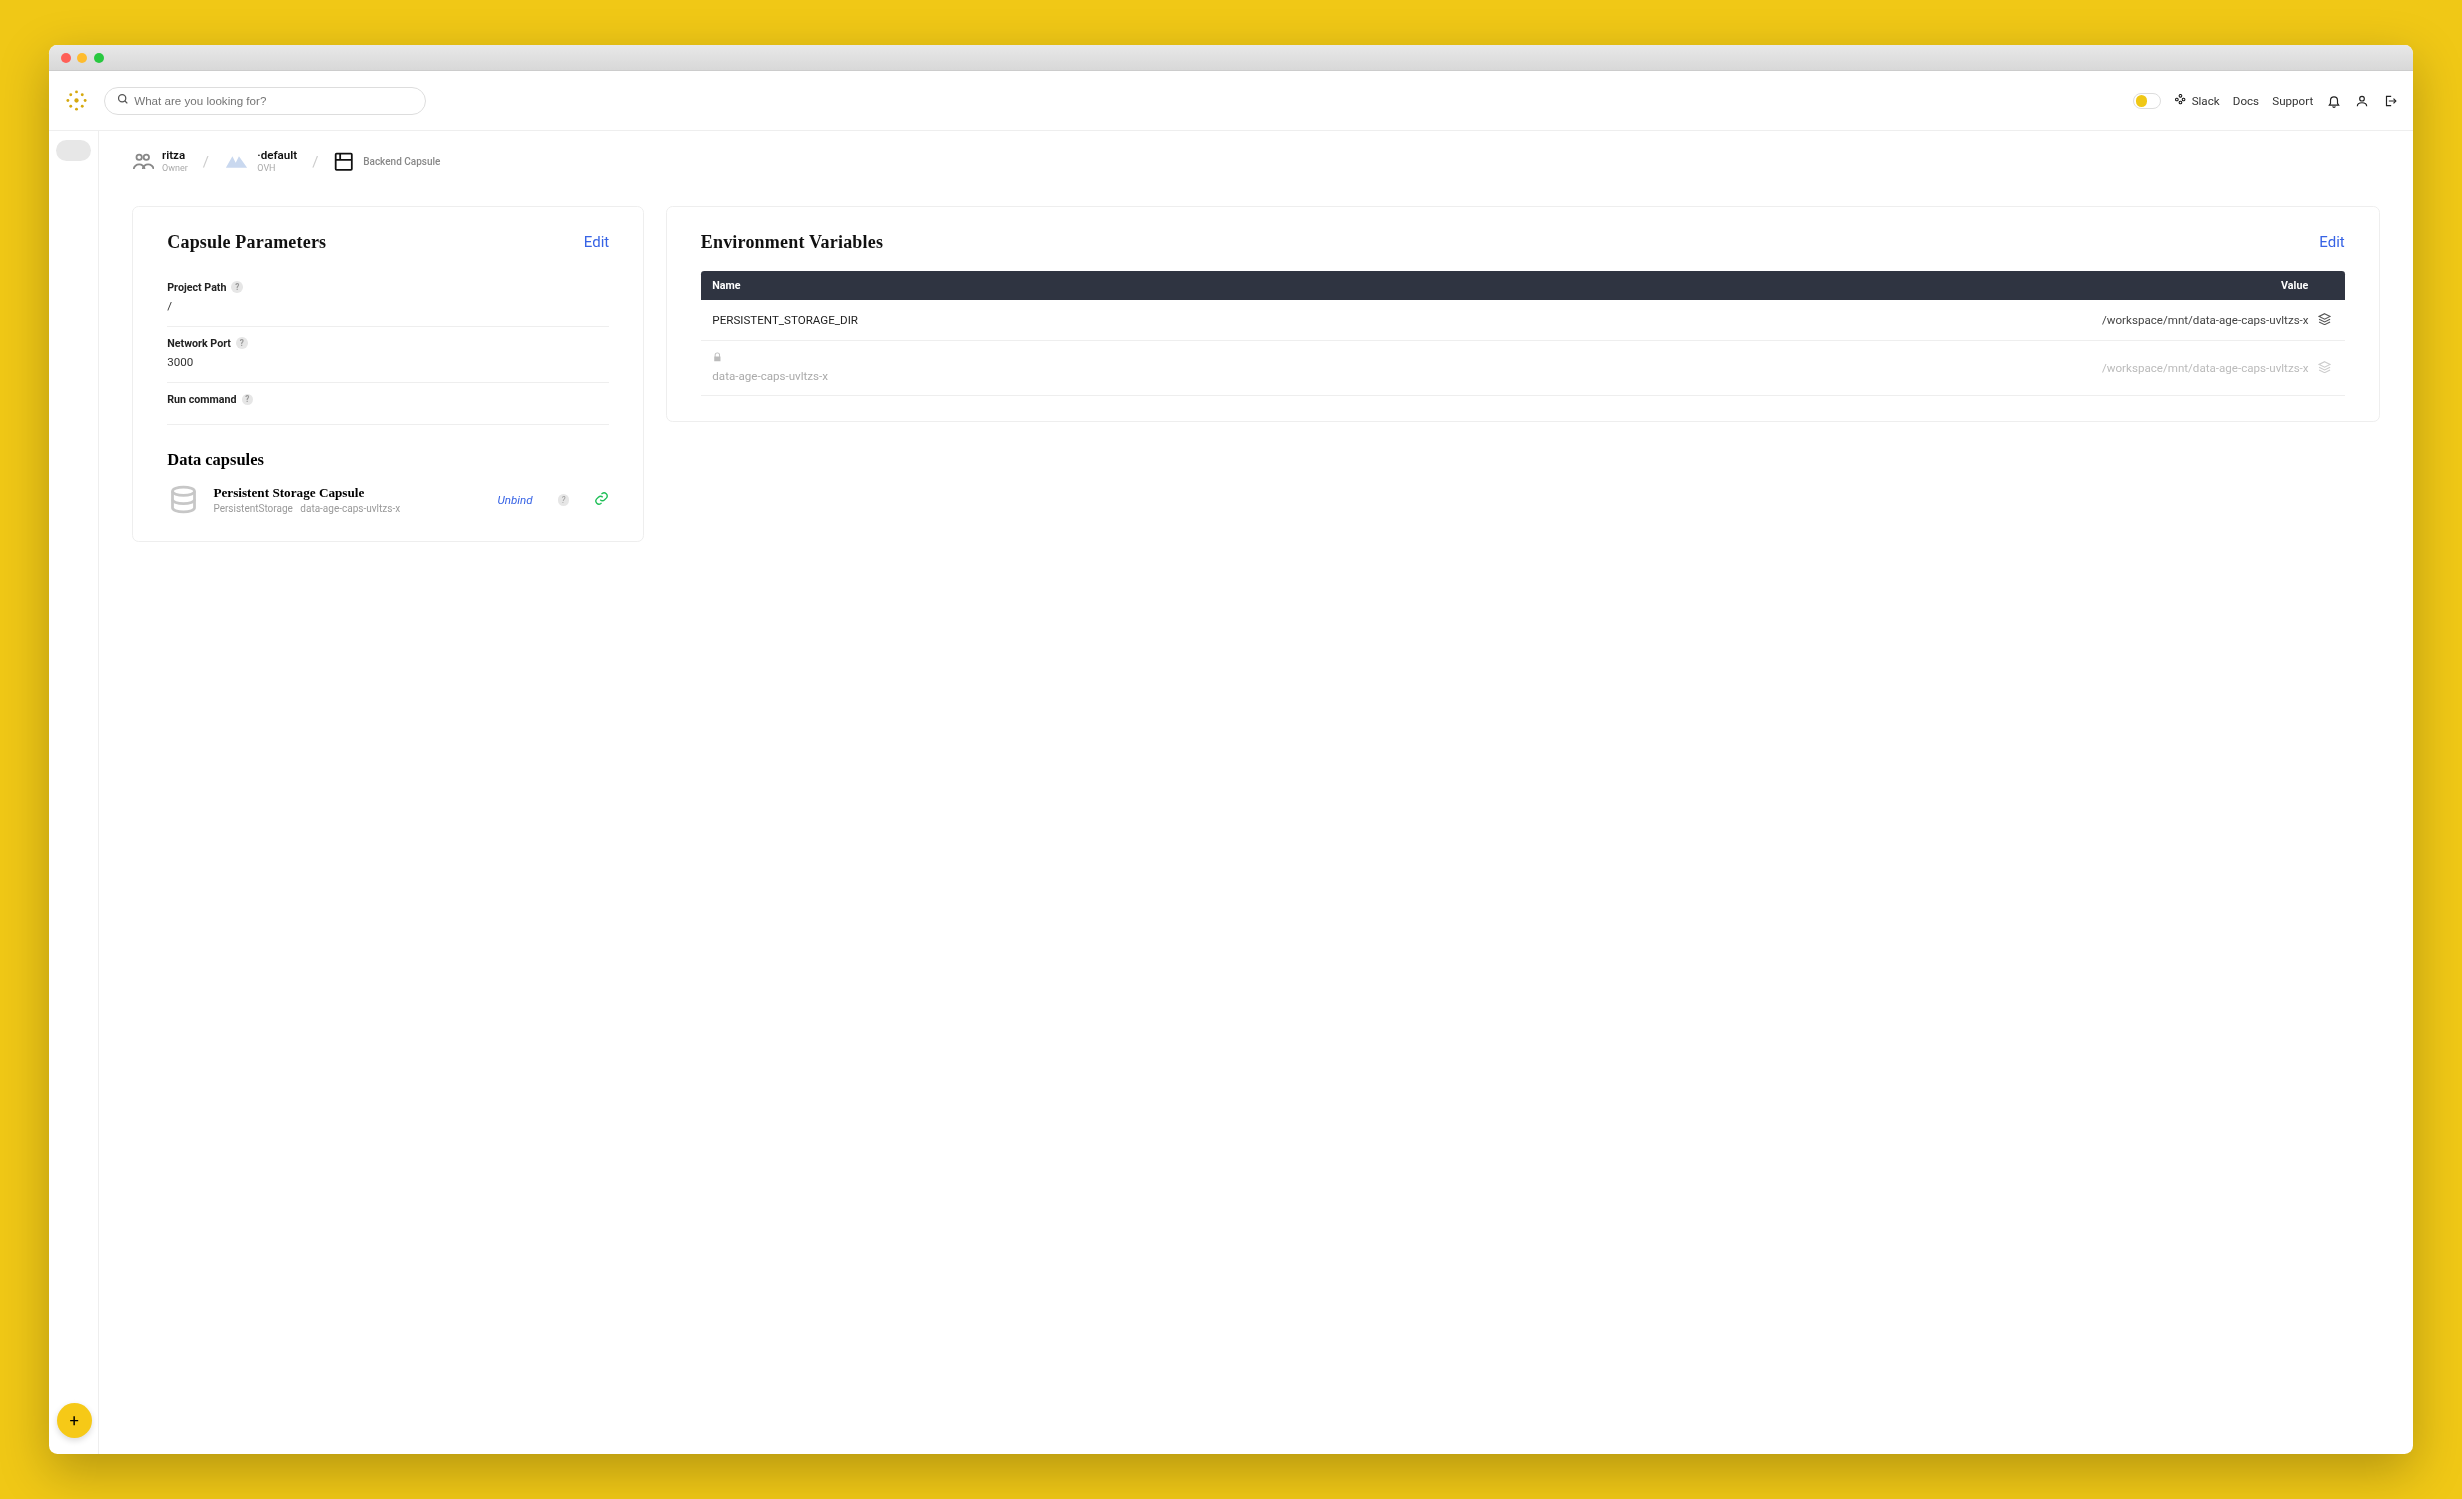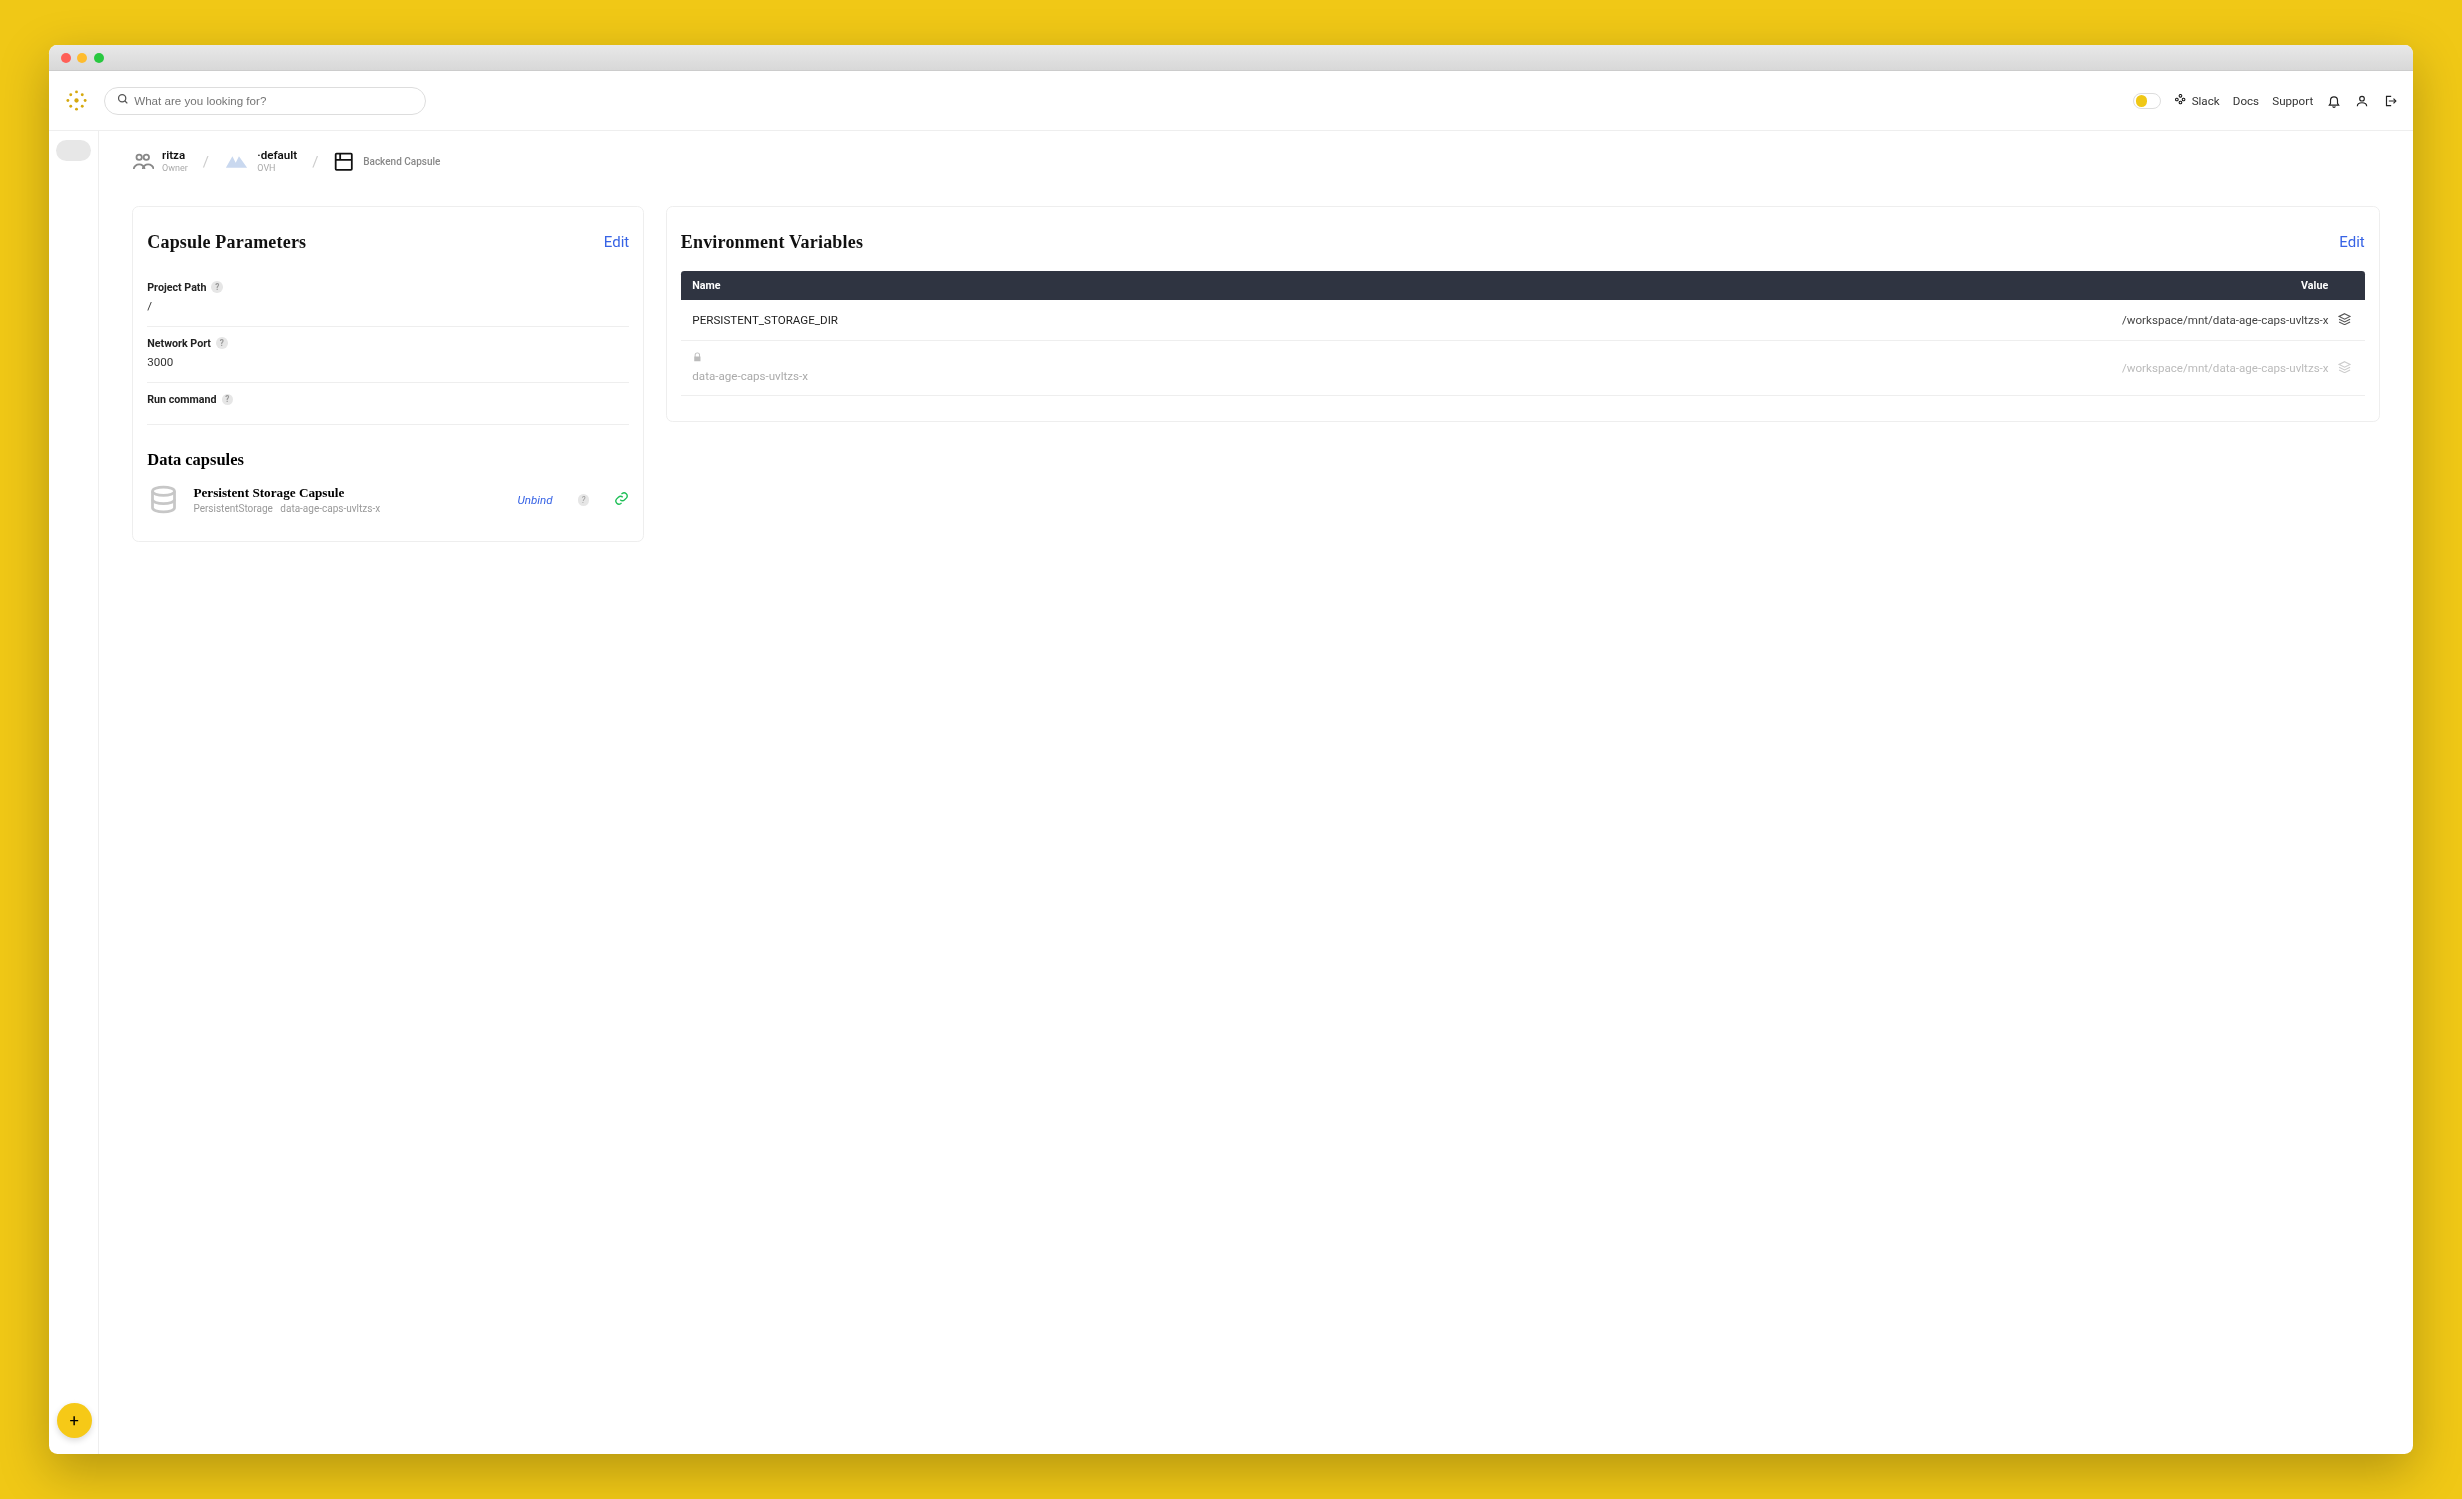--- a/index.html
+++ b/index.html
@@ -109,21 +109,21 @@
   .tab.active::after{content:"";position:absolute;left:-3.3px;right:-3.3px;bottom:-0.8px;height:2.5px;background:#f6c917;border-radius:1.7px;}
   .tabs-right{margin-left:auto;display:flex;align-items:center;gap:10px;padding-bottom:8.3px;}
   .toggle{width:33px;height:18px;border-radius:9px;background:#1fbf57;position:relative;}
   .toggle::after{content:"";position:absolute;right:1.7px;top:1.7px;width:15px;height:15px;border-radius:50%;background:#fff;}
   .status-label{font-size:11.6px;color:#222;}
 
   .cards{
     display:flex;gap:21.5px;padding:21.5px 33px 0 33px;align-items:flex-start;
   }
   .card{
-    background:#fff;border:0.8px solid #eee;border-radius:6.6px;padding:25px 14px;
+    background:#fff;border:0.8px solid #eee;border-radius:6.6px;padding:25px 34px;
     flex:1;
   }
   .card.left{max-width:512px;}
   .card-head{display:flex;align-items:center;justify-content:space-between;margin-bottom:18px;}
   .card-title{font-size:18px;font-weight:700;color:#111;font-family: Georgia, "Times New Roman", serif; letter-spacing:0.2px;}
   .edit-link{color:#3763e5;font-size:15px;cursor:pointer;}
   .field{border-bottom:0.8px solid #eee;padding:10px 0 13.2px 0;}
   .field-label{font-size:10.7px;font-weight:700;color:#222;display:flex;align-items:center;gap:5px;margin-bottom:5px;}
   .field-val{font-size:11.6px;color:#333;}
   .qmark{width:11.6px;height:11.6px;border-radius:50%;background:#e6e6e6;color:#999;font-size:8.3px;display:inline-flex;align-items:center;justify-content:center;}

